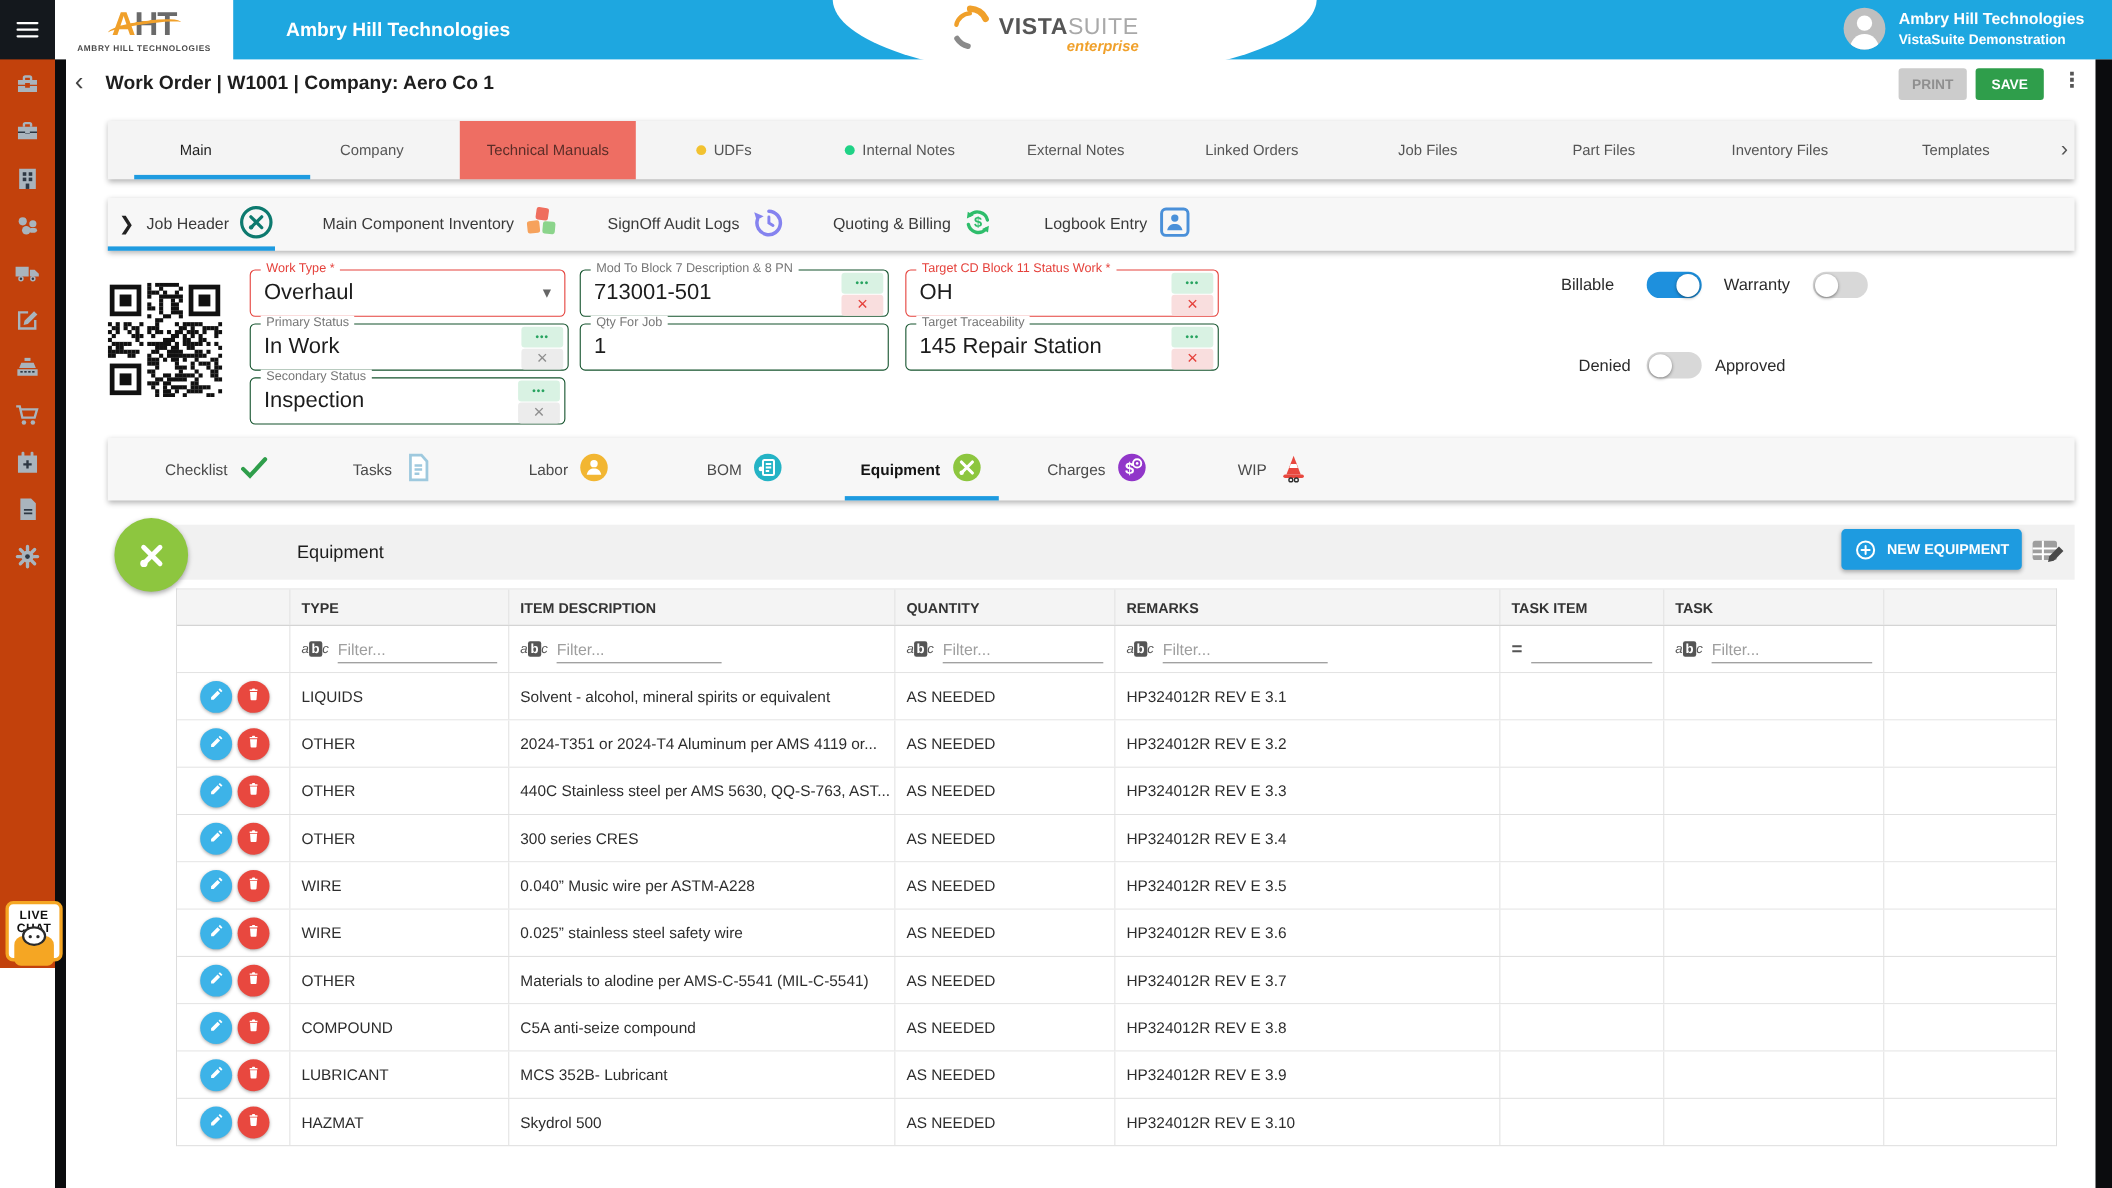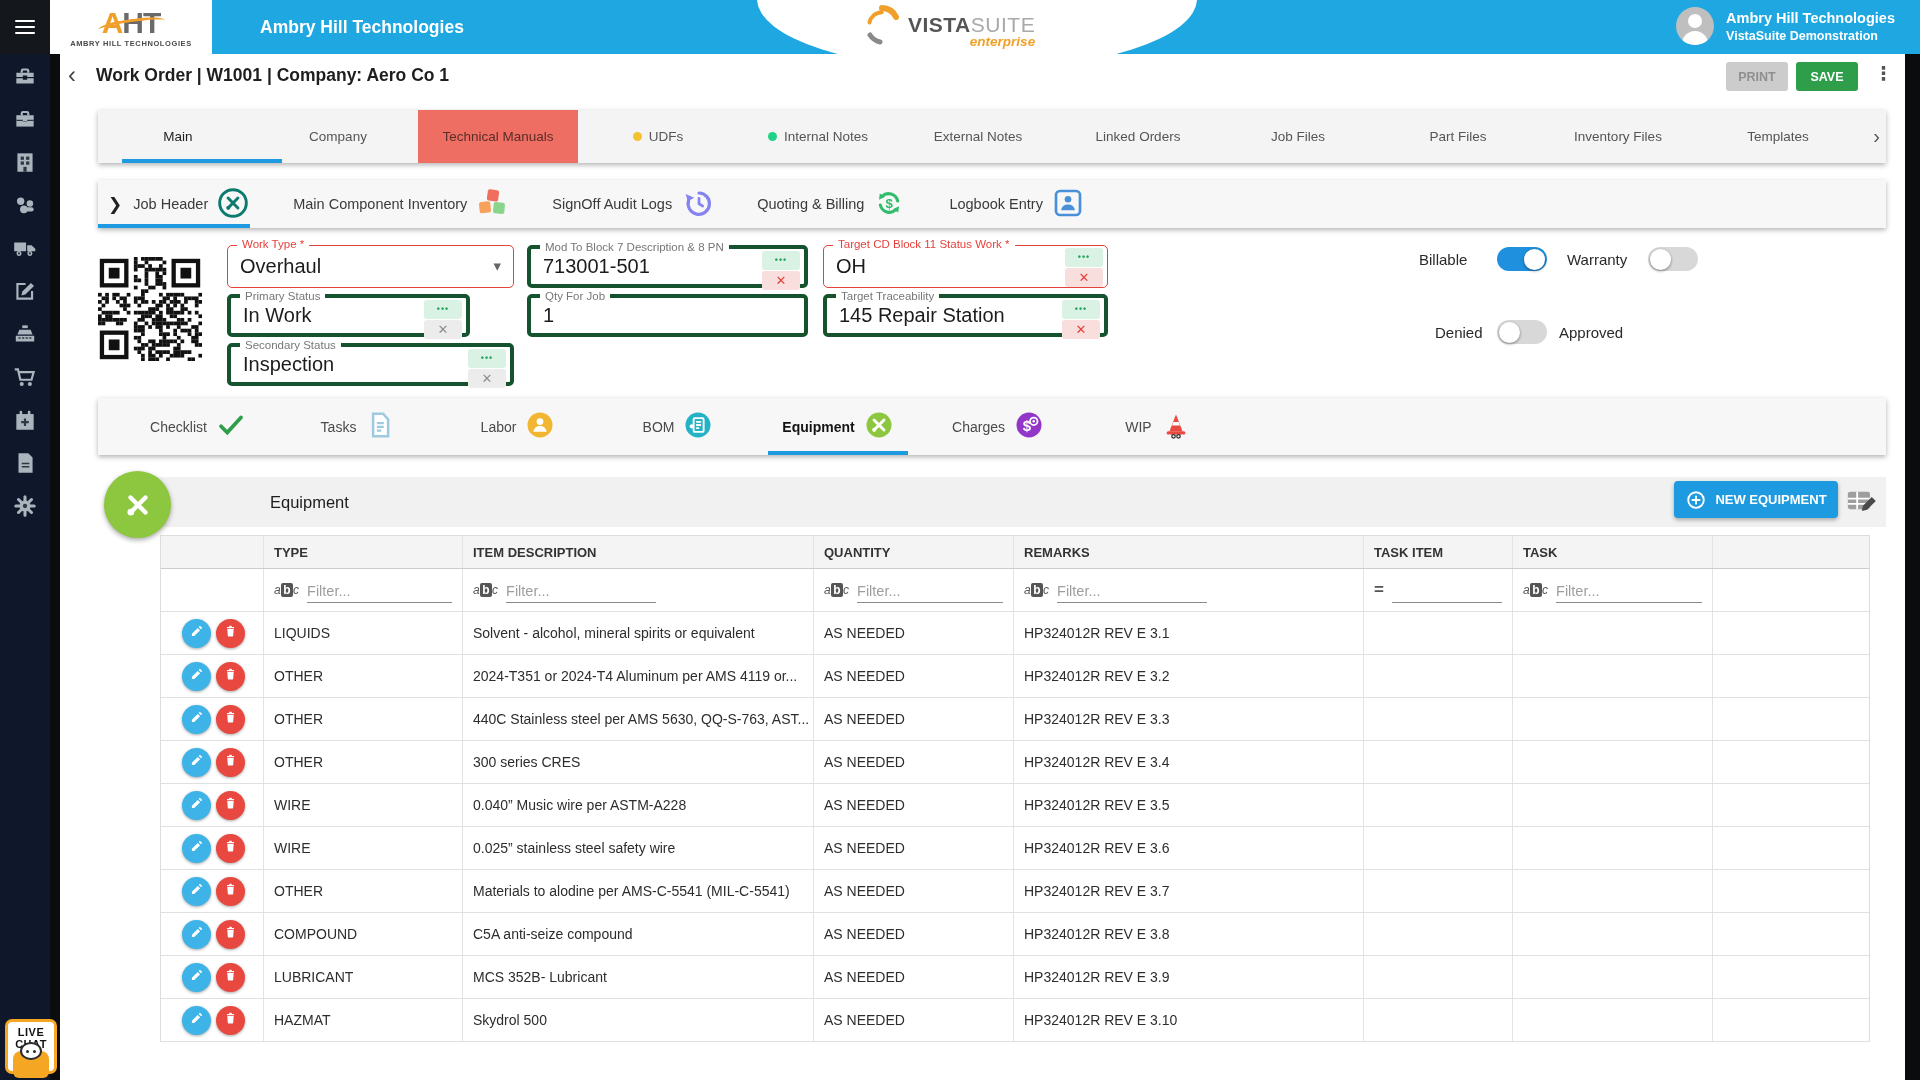--- a/index.html
+++ b/index.html
@@ -1,21 +1,21 @@
 <!DOCTYPE html>
 <html><head>
 <meta charset="utf-8">
 <style>
   *{margin:0;padding:0;box-sizing:border-box;}
   html,body{width:1920px;height:1080px;overflow:hidden;background:#fff;
     font-family:"Liberation Sans","DejaVu Sans",sans-serif;}
   .screen{position:relative;width:1920px;height:1080px;background:#fff;}
 
   
-  .sidebar{position:absolute;left:0;top:0;width:50px;height:1080px;background:#0f172a;z-index:6;}
+  .sidebar{position:absolute;left:0;top:0;width:50px;height:880px;background:#c2410c;z-index:6;}
   .corner{position:absolute;left:0;top:0;width:50px;height:54px;background:#14181d;display:flex;align-items:center;justify-content:center;cursor:pointer;}
   .hamb{width:20px;height:2.5px;background:#fff;position:relative;border-radius:1px;}
   .hamb::before,.hamb::after{content:'';position:absolute;left:0;width:20px;height:2.5px;background:#fff;border-radius:1px;}
   .hamb::before{top:-6px}.hamb::after{top:6px}
   .sb-icons{position:absolute;top:64px;left:0;width:50px;display:flex;flex-direction:column;align-items:center;gap:15px;}
   .sb-icon{width:28px;height:28px;display:flex;align-items:center;justify-content:center;cursor:pointer;}
   .sb-icon svg{width:26px;height:26px;}
   .edge{position:absolute;top:54px;bottom:0;background:#0b0c0e;z-index:5;}
   .edge-l{left:50px;width:10px;}
   .edge-r{right:0;width:15px;}
@@ -70,35 +70,35 @@
   .tab-overflow{position:absolute;right:6px;top:0;height:53px;display:flex;align-items:center;font-size:20px;color:#555;cursor:pointer;}
 
   .navcard{position:absolute;left:38px;top:82px;width:1788px;height:48px;background:#f7f7f7;box-shadow:0 2px 5px rgba(0,0,0,.3);display:flex;align-items:center;padding-left:10px;gap:44px;}
   .navitem{display:flex;align-items:center;gap:9px;font-size:14.5px;color:#3a3a3a;cursor:pointer;white-space:nowrap;}
   .navitem .chev{font-size:17px;font-weight:bold;color:#222;margin-right:2px;}
   .navitem svg{width:32px;height:32px;}
   .navline{position:absolute;left:0;bottom:0;width:152px;height:4px;background:#1e9be0;}
 
   
   .qr{position:absolute;left:38px;top:159px;width:104px;height:104px;}
-  .field{position:absolute;height:43px;border:4px solid #14532d;border-radius:5px;background:#fff;}
+  .field{position:absolute;height:43px;border:1px solid #14532d;border-radius:5px;background:#fff;}
   .field.req{border:1.5px solid #e5423c;}
   .field label{position:absolute;top:-8px;left:9px;background:#fff;padding:0 5px;font-size:11.5px;color:#777;}
   .field.req label{color:#e5423c;}
   .field .val{position:absolute;left:12px;top:0;height:100%;display:flex;align-items:center;font-size:20px;color:#1c1c1c;}
   .caret{position:absolute;right:12px;top:11px;color:#666;font-size:15px;}
   .acts{position:absolute;right:4px;top:1.5px;display:flex;flex-direction:column;gap:1px;}
   .acts button{width:38px;height:19px;border:none;border-radius:3px;cursor:pointer;font-family:inherit;display:flex;align-items:center;justify-content:center;}
   .b-more{background:#d9f2e3;color:#27a35f;font-size:9px;letter-spacing:1px;font-weight:bold;}
   .b-x{background:#f9dede;color:#e5423c;font-size:13px;font-weight:bold;}
   .b-x.gray{background:#ececec;color:#8f8f8f;}
   .f-worktype{left:167px;top:147px;width:287px;}
   .f-mod{left:467px;top:147px;width:281px;}
   .f-target{left:763px;top:147px;width:285px;}
-  .f-primary{left:167px;top:196px;width:243px;}
+  .f-primary{left:167px;top:196px;width:290px;}
   .f-qty{left:467px;top:196px;width:281px;}
   .f-trace{left:763px;top:196px;width:285px;padding-left:42px;}
   .f-secondary{left:167px;top:245px;width:287px;}
 
   .tlabel{position:absolute;font-size:15px;color:#2a2a2a;}
   .switch{position:absolute;width:50px;height:24px;border-radius:12px;background:#d8d8d8;cursor:pointer;}
   .switch::after{content:'';position:absolute;width:21px;height:21px;border-radius:50%;background:#fff;top:1.5px;left:2px;box-shadow:0 1px 3px rgba(0,0,0,.45);}
   .switch.on{background:#1e90dd;}
   .switch.on::after{left:auto;right:2px;}
 

